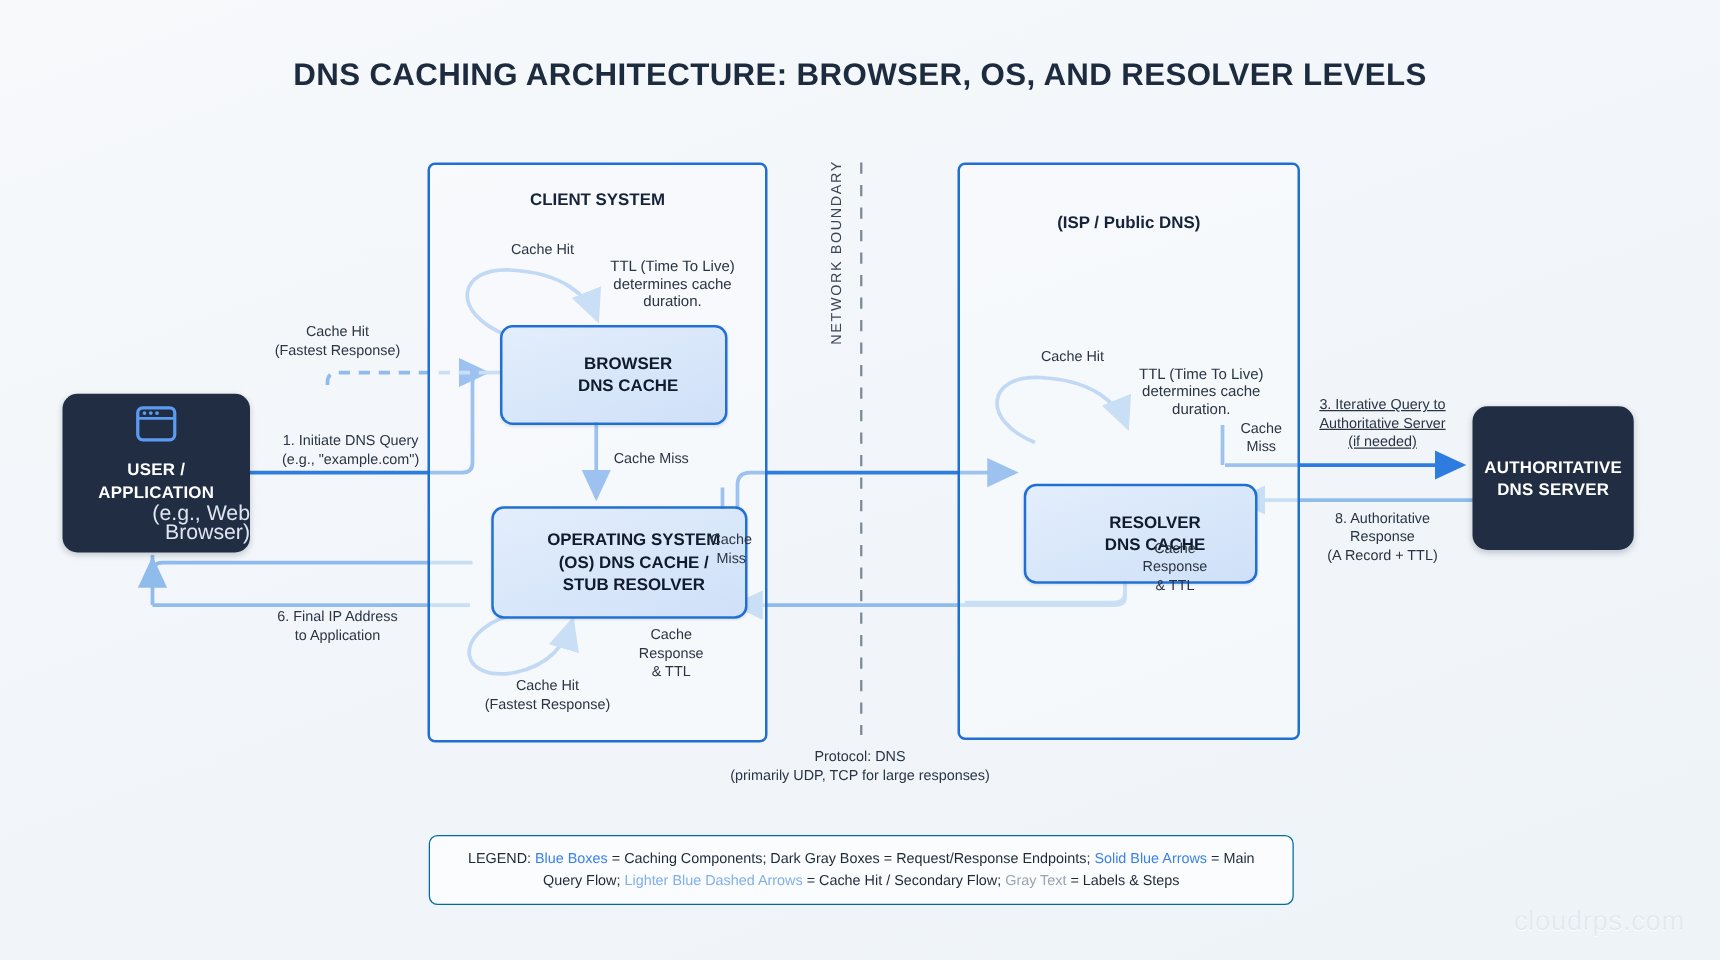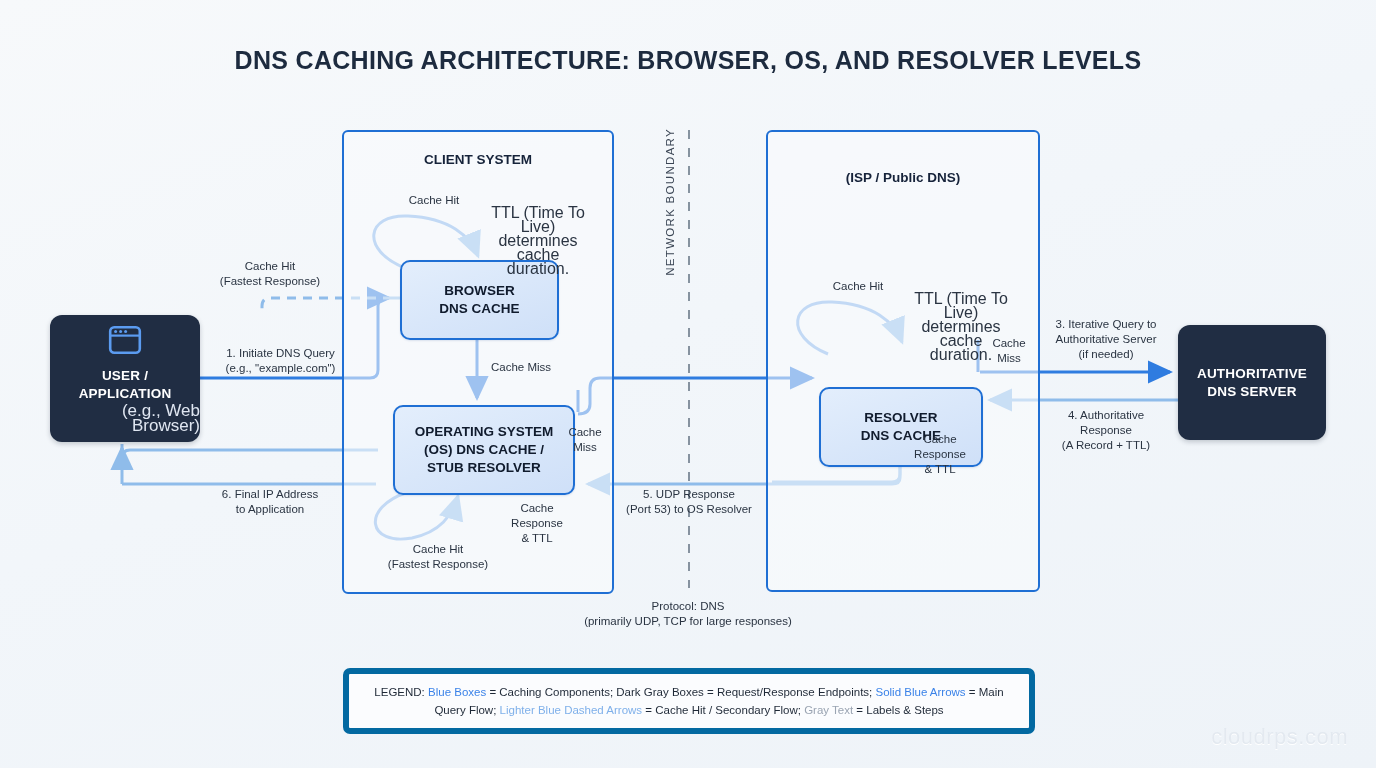--- a/index.html
+++ b/index.html
@@ -30,48 +30,49 @@
     font-size:13.5px;font-weight:bold;color:#16233a;line-height:17px;
   }
 
   
   .cachebox{
     position:absolute;border:2.5px solid #1f6fd4;border-radius:10px;
     background:linear-gradient(160deg,#e3eefc 0%,#cfe0f8 100%);
     display:flex;align-items:center;justify-content:center;text-align:center;
     font-size:13.5px;font-weight:bold;color:#101b2d;line-height:18px;
     box-shadow:0 1px 2px rgba(30,70,140,.13);
+    padding-left:23px;
   }
 
   
   .darkbox{
     position:absolute;border-radius:12px;background:#202d43;
     display:flex;flex-direction:column;align-items:center;justify-content:center;
     text-align:center;color:#ffffff;
     box-shadow:0 2px 5px rgba(20,30,50,.22);
   }
   .darkbox .dk-main{font-size:13.5px;font-weight:bold;line-height:18px;letter-spacing:.2px;}
   .darkbox .dk-sub{font-size:17px;font-weight:normal;line-height:15px;color:#dfe6f1;}
   .browser-ico{margin-bottom:8px;}
 
   
   .lbl{
     position:absolute;font-size:11.5px;line-height:15px;color:#2a3442;
     text-align:center;white-space:pre-line;
   }
-  .lbl.small{font-size:16px;line-height:14px;}
+  .lbl.small{font-size:12px;line-height:14px;}
   .vert{
     position:absolute;font-size:11.5px;color:#3a4554;letter-spacing:1.3px;
     writing-mode:vertical-rl;transform:rotate(180deg);white-space:nowrap;
   }
 
   
   .legend{
     position:absolute;left:343px;top:668px;width:692px;
-    border:6px solid #0369a1;border-radius:7px;background:#fbfcfe;
+    border:1px solid #0369a1;border-radius:7px;background:#fbfcfe;
     padding:9px 14px;box-sizing:border-box;
     font-size:11.5px;line-height:18px;color:#1f2937;text-align:center;
   }
   .lg-blue{color:#3a82e8;}
   .lg-light{color:#7fb0ea;}
   .lg-gray{color:#9aa4b2;}
 
   .watermark{
     position:absolute;right:28px;bottom:18px;
     font-size:22px;color:#e3e9f0;letter-spacing:.5px;
@@ -148,21 +149,21 @@
         <circle cx="7.6" cy="6.4" r="1.5" fill="#5b9bf0"></circle>
         <circle cx="12.6" cy="6.4" r="1.5" fill="#5b9bf0"></circle>
         <circle cx="17.6" cy="6.4" r="1.5" fill="#5b9bf0"></circle>
       </svg>
     </span>
     <span class="dk-main">USER /</span>
     <span class="dk-main">APPLICATION</span>
     <span class="dk-sub">(e.g., Web Browser)</span>
   </div>
 
-  <div class="darkbox" style="left:1178px;top:325px;width:148px;height:115px;">
+  <div class="darkbox" style="left:1178px;top:325px;width:129px;height:115px;">
     <span class="dk-main">AUTHORITATIVE</span>
     <span class="dk-main">DNS SERVER</span>
   </div>
 
   <div class="cachebox" style="left:400px;top:260px;width:155px;height:76px;">
     <div>
       <div>BROWSER</div>
       <div>DNS CACHE</div>
     </div>
   </div>
@@ -205,41 +206,39 @@
   <div class="lbl" style="left:504px;top:501px;width:66px;">Cache
 Response
 &amp; TTL</div>
 
   <div class="lbl" style="left:365px;top:542px;width:146px;">Cache Hit
 (Fastest Response)</div>
 
   <div class="lbl" style="left:189px;top:487px;width:162px;">6. Final IP Address
 to Application</div>
 
-  <div class="lbl" style="left:608px;top:487px;width:162px;">5. UDP Response
-(Port 53) to OS Resolver</div>
 
   <div class="lbl" style="left:803px;top:279px;width:110px;">Cache Hit</div>
 
   <div class="lbl small" style="left:901px;top:292px;width:120px;">TTL (Time To Live)
 determines cache
 duration.</div>
 
   <div class="lbl" style="left:988px;top:336px;width:42px;">Cache
 Miss</div>
 
   <div class="lbl" style="left:906px;top:432px;width:68px;">Cache
 Response
 &amp; TTL</div>
 
-  <div class="lbl" style="left:1035px;top:317px;width:142px;">3. Iterative Query to
+  <div class="lbl" style="left:1035px;top:317px;width:142px;text-decoration:underline;">3. Iterative Query to
 Authoritative Server
 (if needed)</div>
 
-  <div class="lbl" style="left:1035px;top:408px;width:142px;">4. Authoritative
+  <div class="lbl" style="left:1035px;top:408px;width:142px;">8. Authoritative
 Response
 (A Record + TTL)</div>
 
   <div class="lbl" style="left:528px;top:599px;width:320px;">Protocol: DNS
 (primarily UDP, TCP for large responses)</div>
 
   <div class="legend">
     <span>LEGEND: </span><span class="lg-blue">Blue Boxes</span><span> = Caching Components; Dark Gray Boxes = Request/Response Endpoints; </span><span class="lg-blue">Solid Blue Arrows</span><span> = Main Query Flow; </span><span class="lg-light">Lighter Blue Dashed Arrows</span><span> = Cache Hit / Secondary Flow; </span><span class="lg-gray">Gray Text</span><span> = Labels &amp; Steps</span>
   </div>
 

